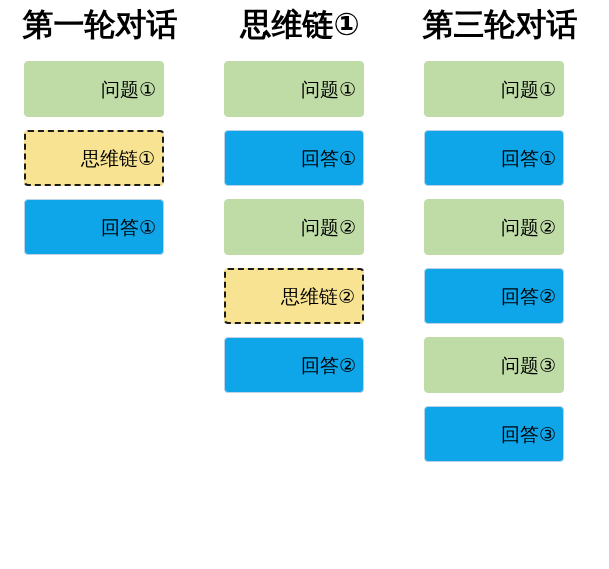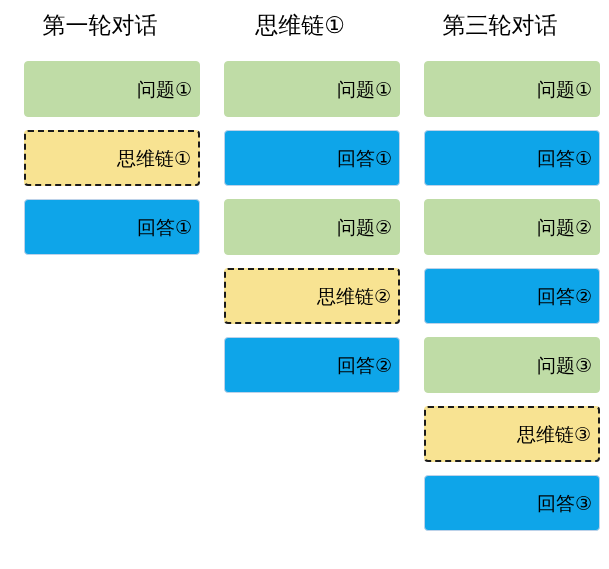--- a/index.html
+++ b/index.html
@@ -27,38 +27,38 @@
   .col-1 { left: 0px; }
   .col-2 { left: 200px; }
   .col-3 { left: 400px; }
 
   .col-title {
     position: absolute;
     top: 11px;
     left: 0;
     width: 200px;
     text-align: center;
-    font-size: 23px;
-    font-weight: normal;
+    font-size: 31px;
+    font-weight: bold;
     color: #000000;
     letter-spacing: 0px;
     line-height: 28px;
     white-space: nowrap;
   }
 
   .bubble-stack {
     position: absolute;
     top: 61px;
     left: 24px;
     width: 164px;
   }
 
   .bubble {
     box-sizing: border-box;
-    width: 176px;
+    width: 140px;
     height: 56px;
     margin-bottom: 13px;
     border-radius: 4px;
     display: flex;
     align-items: center;
     justify-content: flex-end;
     padding-right: 7px;
     font-size: 19px;
     color: #000000;
     line-height: 1;
@@ -132,22 +132,19 @@
       </div>
       <div class="bubble question">
         <span class="bubble-label">问题②</span>
       </div>
       <div class="bubble answer">
         <span class="bubble-label">回答②</span>
       </div>
       <div class="bubble question">
         <span class="bubble-label">问题③</span>
       </div>
-      <div class="bubble chain">
-        <span class="bubble-label">思维链③</span>
-      </div>
       <div class="bubble answer">
         <span class="bubble-label">回答③</span>
       </div>
     </div>
   </div>
 
 </div>
 
 </body></html>

